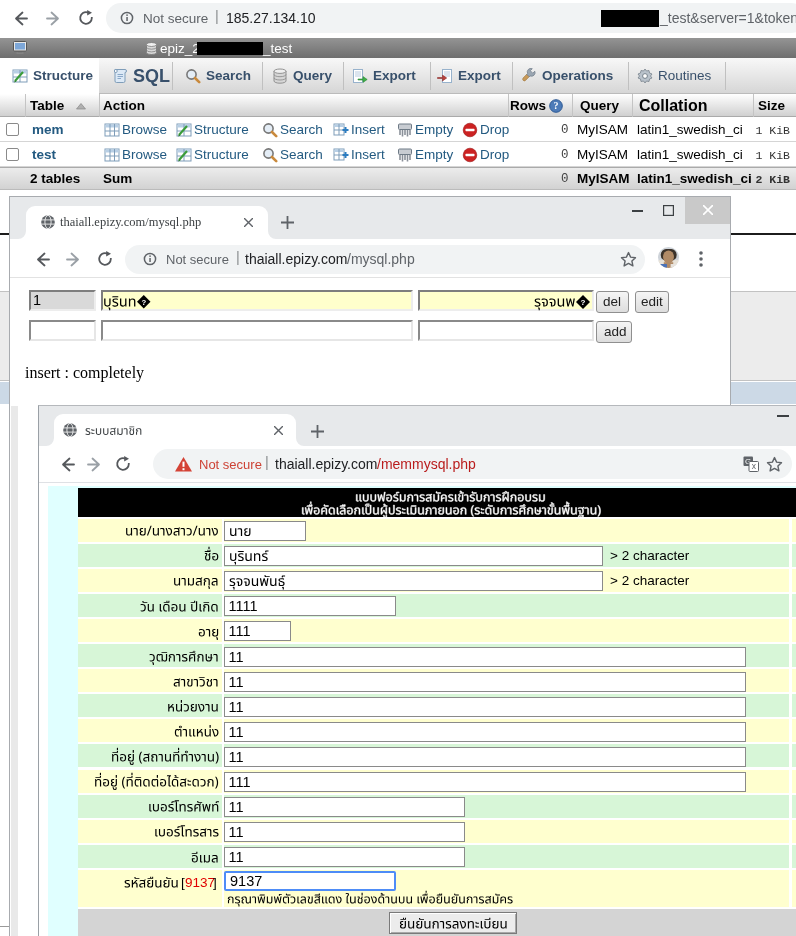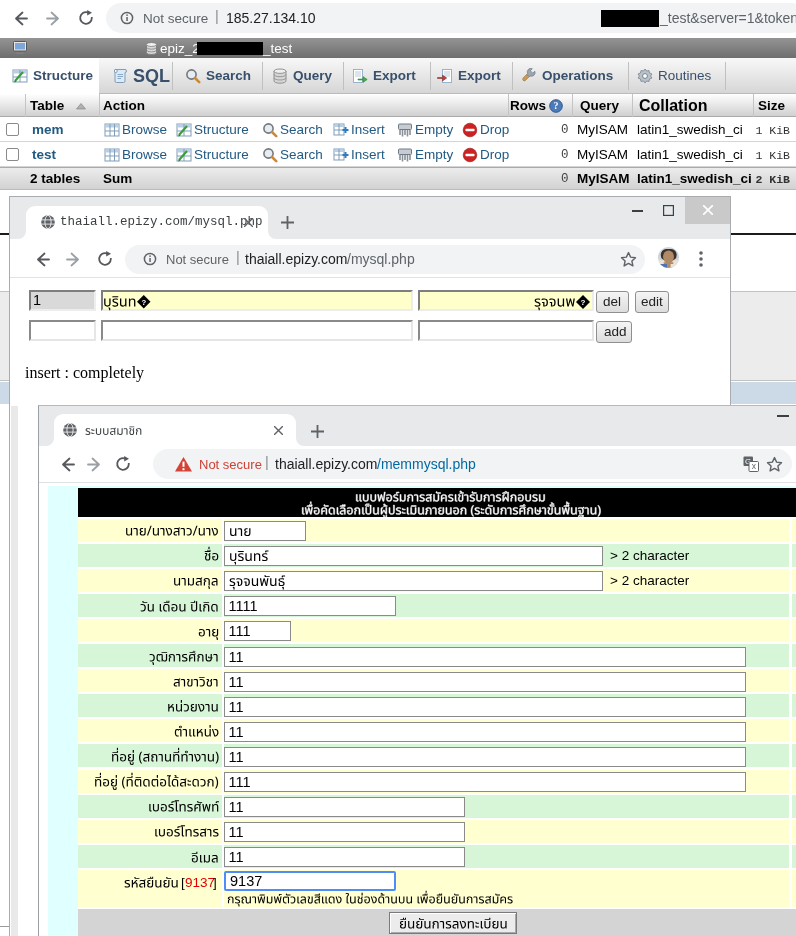--- a/index.html
+++ b/index.html
@@ -227,21 +227,21 @@
       <svg style="position:absolute;left:258px;top:34px" width="8" height="8" viewBox="0 0 8 8">
         <path d="M0 0 A8 8 0 0 0 8 8 L0 8 Z" fill="#fff"></path>
       </svg>
       <svg style="position:absolute;left:30.0px;top:17.0px" width="16" height="16" viewBox="0 0 16 16">
         <circle cx="8" cy="8" r="6.8" fill="#5f6368"></circle>
         <g stroke="#fff" stroke-width="0.8" fill="none">
           <path d="M1.4 5.9 H14.6 M1.4 10.1 H14.6"></path>
           <ellipse cx="8" cy="8" rx="3.1" ry="6.6"></ellipse>
         </g>
       </svg>
-      <div style="position:absolute;left:50px;top:18px;font-family:Liberation Mono, monospace;font-size:12.5px;color:#3c4043;font-weight:normal;white-space:pre;line-height:15px;">thaiall.epizy.com/mysql.php</div>
+      <div style="position:absolute;left:50px;top:18px;font-family:Liberation Serif, serif;font-size:12.5px;color:#3c4043;font-weight:normal;white-space:pre;line-height:15px;">thaiall.epizy.com/mysql.php</div>
       <svg style="position:absolute;left:233.5px;top:20.5px" width="9" height="9" viewBox="0 0 9 9">
         <path d="M0 0 L9 9 M9 0 L0 9" stroke="#5f6368" stroke-width="1.4"></path>
       </svg>
       <svg style="position:absolute;left:270.5px;top:18.5px" width="13" height="13" viewBox="0 0 13 13">
         <path d="M6.5 0 V13 M0 6.5 H13" stroke="#5f6368" stroke-width="1.8"></path>
       </svg>
       <div style="position:absolute;left:675px;top:0px;width:47px;height:27px;background:#c9c9c9;"></div>
       <div style="position:absolute;left:622px;top:13px;width:11px;height:2px;background:#3c4043;"></div>
       <svg style="position:absolute;left:653px;top:8px" width="11" height="11">
         <rect x="0.5" y="0.5" width="10" height="10" fill="none" stroke="#3c4043" stroke-width="1.4"></rect>
@@ -387,21 +387,21 @@
       </svg>
       <div style="position:absolute;left:114px;top:43px;width:639px;height:30px;background:#f1f3f4;border-radius:15px;"></div>
       <svg style="position:absolute;left:135.5px;top:50.5px" width="17" height="15" viewBox="0 0 17 15">
         <path d="M8.5 0 L17 14.6 H0 Z" fill="#d44336"></path>
         <rect x="7.5" y="4.6" width="2" height="5.2" fill="#fff"></rect>
         <rect x="7.5" y="11.2" width="2" height="2" fill="#fff"></rect>
       </svg>
       <div style="position:absolute;left:160px;top:51px;font-family:'Liberation Sans',sans-serif;font-size:13px;color:#cd4235;font-weight:normal;white-space:pre;line-height:16px;">Not secure</div>
       <div style="position:absolute;left:226px;top:48px;font-family:'Liberation Sans',sans-serif;font-size:14.5px;color:#8b8e91;font-weight:normal;white-space:pre;line-height:17px;">|</div>
       <div style="position:absolute;left:236px;top:50px;font-family:'Liberation Sans',sans-serif;font-size:14px;color:#202124;font-weight:normal;white-space:pre;line-height:17px;">thaiall.epizy.com</div>
-      <div style="position:absolute;left:338px;top:50px;font-family:'Liberation Sans',sans-serif;font-size:14px;color:#0369a1;font-weight:normal;white-space:pre;line-height:17px;">/memmysql.php</div>
+      <div style="position:absolute;left:338px;top:50px;font-family:'Liberation Sans',sans-serif;font-size:14px;color:#b91c1c;font-weight:normal;white-space:pre;line-height:17px;">/memmysql.php</div>
       <svg style="position:absolute;left:704px;top:50px" width="16" height="16" viewBox="0 0 16 16">
         <rect x="0.5" y="0.5" width="9.5" height="9.5" rx="1" fill="#5f6368"></rect>
         <text x="5.2" y="8" font-family="Liberation Sans" font-size="8" fill="#fff" text-anchor="middle">G</text>
         <rect x="6" y="5.5" width="9.5" height="10" rx="1" fill="#fff" stroke="#5f6368" stroke-width="1"></rect>
         <text x="10.8" y="13.4" font-family="Liberation Sans" font-size="8.5" fill="#5f6368" text-anchor="middle">x</text>
       </svg>
       <svg style="position:absolute;left:726.5px;top:49.5px" width="17" height="17" viewBox="0 0 17 17">
         <path d="M8.5 1.6 L10.6 6.1 L15.5 6.7 L11.9 10 L12.9 14.9 L8.5 12.4 L4.1 14.9 L5.1 10 L1.5 6.7 L6.4 6.1 Z" fill="none" stroke="#5f6368" stroke-width="1.4" stroke-linejoin="round"></path>
       </svg>
       <div style="position:absolute;left:0px;top:76px;width:759px;height:1px;background:#dfe1e5;"></div>

